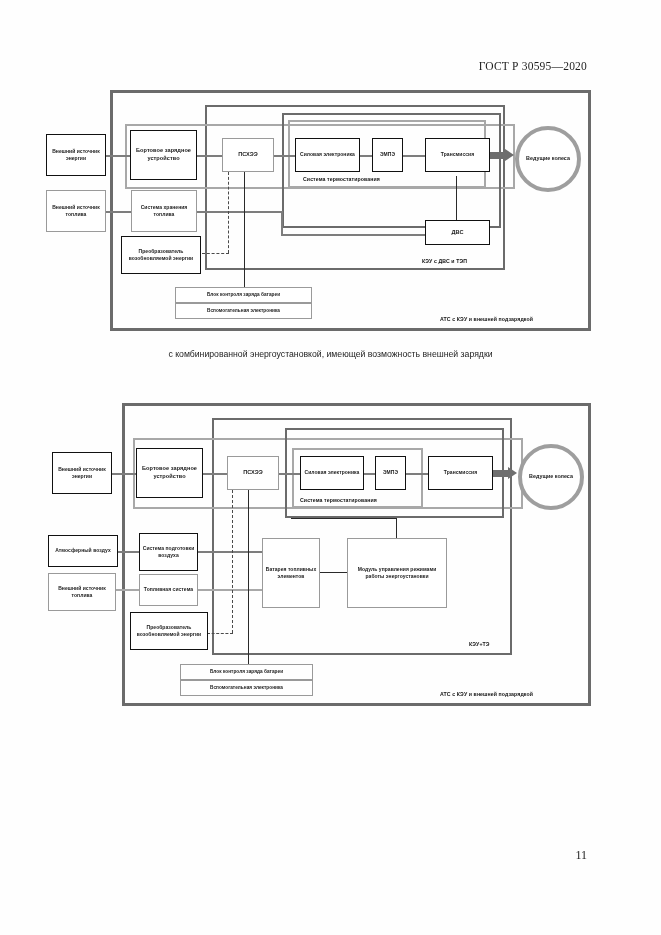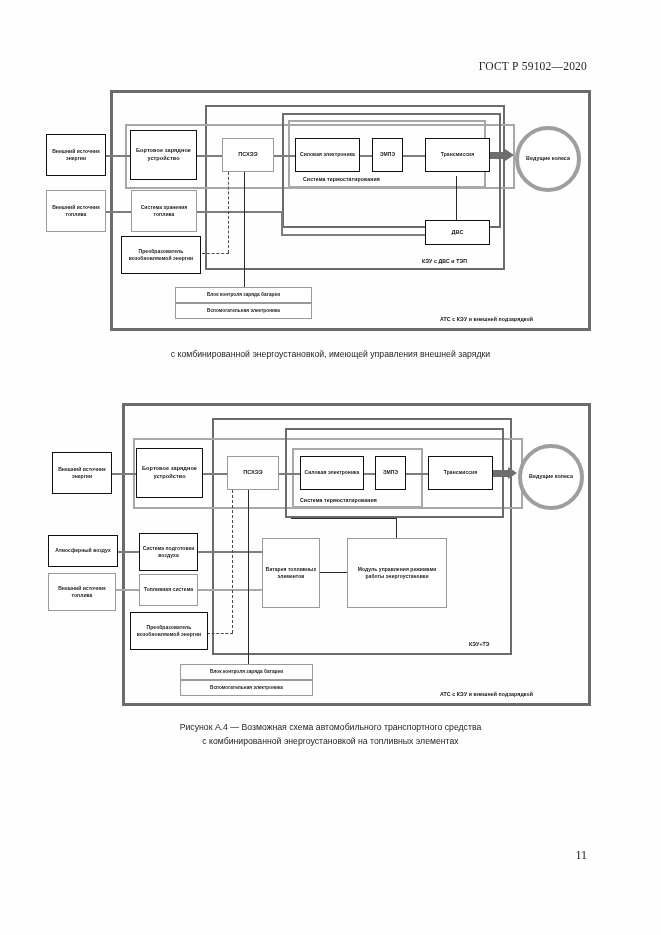--- a/index.html
+++ b/index.html
@@ -92,21 +92,21 @@
     border-bottom:6px solid transparent;
     border-left:9px solid #6e6e6e;
   }
   .arrow-stem{position:absolute;background:#6e6e6e;height:7px;z-index:5;}
 </style>
 </head>
 <body>
 
 <div class="page">
 
-  <div class="doc-header">ГОСТ Р 59102—2020</div>
+  <div class="doc-header">ГОСТ Р 30595—2020</div>
 
   <div class="figure" style="left:0;top:0;width:661px;height:340px;">
 
     <div class="frame frame-outer" style="left:110px;top:90px;width:481px;height:241px;"></div>
     <div class="frame frame-mid" style="left:205px;top:105px;width:300px;height:165px;"></div>
     <div class="frame frame-inner" style="left:125px;top:124px;width:390px;height:65px;"></div>
     <div class="frame frame-mid" style="left:282px;top:113px;width:219px;height:115px;"></div>
     <div class="frame frame-thermal" style="left:288px;top:120px;width:198px;height:68px;"></div>
 
     <div class="frame-label" style="left:422px;top:258px;">КЭУ с ДВС и ТЭП</div>
@@ -182,21 +182,21 @@
     <div class="box box-gray b-xs" style="left:175px;top:287px;width:137px;height:16px;">
       <span>Блок контроля заряда батареи</span>
     </div>
 
     <div class="box box-gray b-xs" style="left:175px;top:303px;width:137px;height:16px;">
       <span>Вспомогательная электроника</span>
     </div>
   </div>
 
   <div class="caption" style="top:348px;">
-    <span class="l2">с комбинированной энергоустановкой, имеющей управления внешней зарядки</span>
+    <span class="l2">с комбинированной энергоустановкой, имеющей возможность внешней зарядки</span>
   </div>
 
   <div class="figure" style="left:0;top:0;width:661px;height:720px;">
 
     <div class="frame frame-outer" style="left:122px;top:403px;width:469px;height:303px;"></div>
     <div class="frame frame-mid" style="left:212px;top:418px;width:300px;height:237px;"></div>
     <div class="frame frame-inner" style="left:133px;top:438px;width:390px;height:71px;"></div>
     <div class="frame frame-mid" style="left:285px;top:428px;width:219px;height:90px;"></div>
     <div class="frame frame-thermal" style="left:292px;top:448px;width:131px;height:60px;"></div>
 
@@ -286,19 +286,15 @@
 
     <div class="box box-gray b-xs" style="left:180px;top:664px;width:133px;height:16px;">
       <span>Блок контроля заряда батареи</span>
     </div>
 
     <div class="box box-gray b-xs" style="left:180px;top:680px;width:133px;height:16px;">
       <span>Вспомогательная электроника</span>
     </div>
   </div>
 
-  <div class="caption" style="top:721px;">
-    <span>Рисунок А.4 — Возможная схема автомобильного транспортного средства</span>
-    <span class="l2">с комбинированной энергоустановкой на топливных элементах</span>
-  </div>
 
   <div class="page-number">11</div>
 </div>
 
 </body></html>

